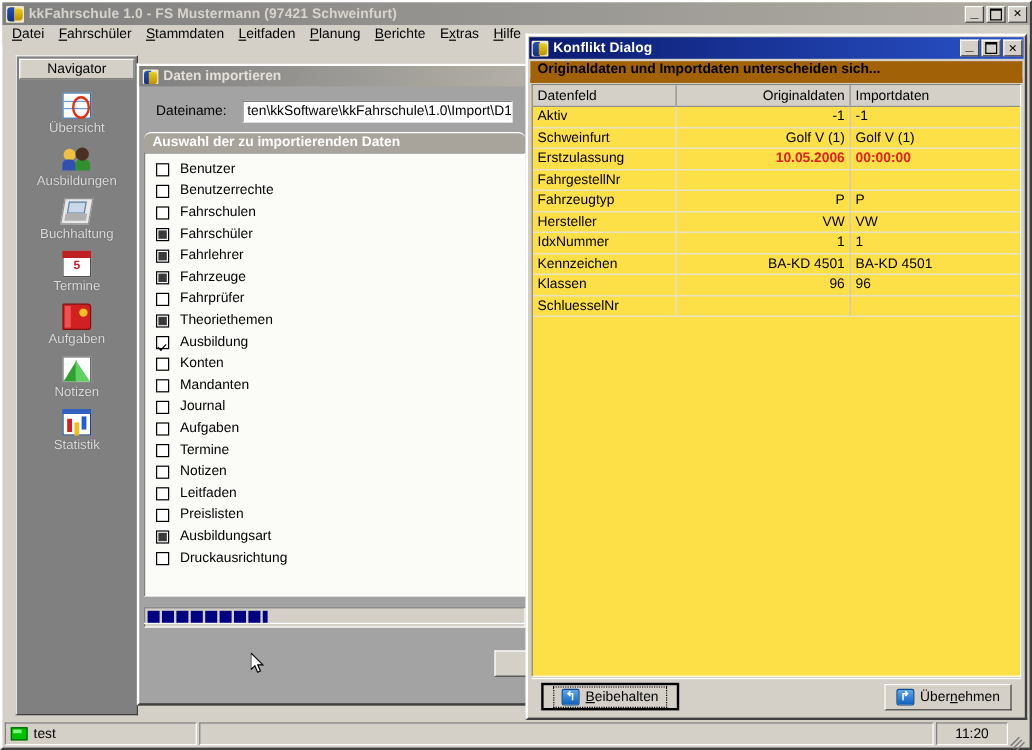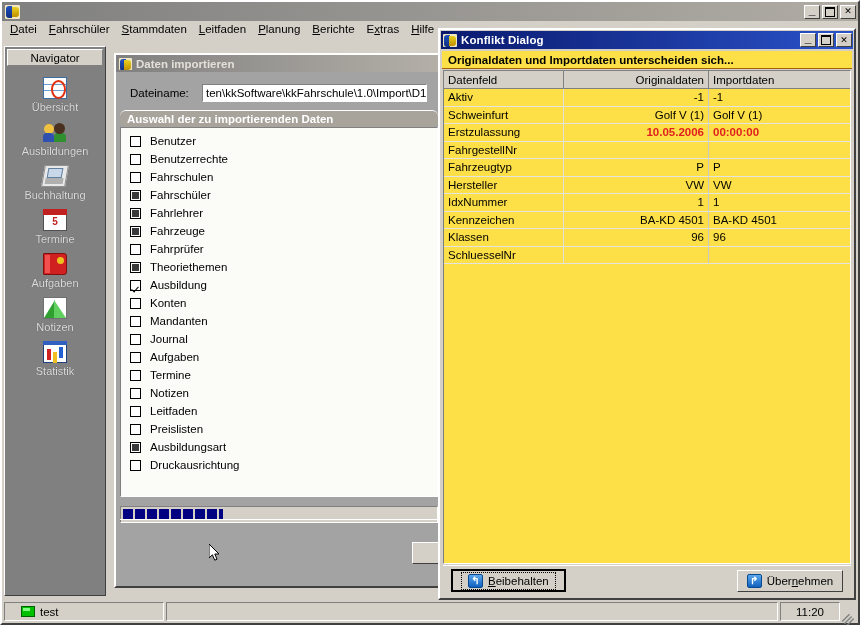--- a/index.html
+++ b/index.html
@@ -70,21 +70,21 @@
   .menu-item u{ text-decoration:underline; }
 
   
   .workspace {
     position:absolute; left:2px; top:39px; right:2px; bottom:25px;
     background:#d4d0c8;
   }
 
   
   .navigator {
-    position:absolute; left:0; top:5px; width:102px; bottom:2px;
+    position:absolute; left:9px; top:5px; width:102px; bottom:2px;
     background:#808080;
     border:1px solid; border-color:#ffffff #404040 #404040 #ffffff;
   }
   .nav-header {
     margin:2px; height:17px;
     background:#d4d0c8;
     border:1px solid; border-color:#ffffff #808080 #808080 #ffffff;
     display:flex; align-items:center; justify-content:center;
     font-size:11.5px; color:#000;
   }
@@ -208,24 +208,24 @@
     border:2px solid; border-color:#ffffff #404040 #404040 #ffffff;
     z-index:50;
   }
   .dlg-tb{
     height:18px; margin:1px; display:flex; align-items:center; padding:0 1px 0 2px;
     background:linear-gradient(to right,#0a1a6e,#2a52c8);
     color:#ffffff;
   }
   .dlg-sub{
     margin:2px 2px 0 2px; height:18px;
-    background:#fde047;
+    background:#a16207;
     display:flex; align-items:center; padding-left:6px;
     font-weight:bold; font-size:11.5px; color:#000;
-    border-bottom:1px solid #a16207;
+    border-bottom:4px solid #a16207;
   }
   .grid{
     position:absolute; left:3px; right:3px; top:40px; height:494px;
     background:#fde047;
     border:1px solid; border-color:#808080 #ffffff #ffffff #808080;
     overflow:hidden;
   }
   .grid-head{ display:flex; height:18px; background:#d4d0c8; border-bottom:1px solid #808080;}
   .gh{
     font-size:11.5px; color:#000; display:flex; align-items:center;
@@ -265,21 +265,21 @@
     line-height:1; font-weight:bold;
   }
 
   
   .statusbar{
     position:absolute; left:2px; right:2px; bottom:2px; height:19px;
     display:flex; align-items:stretch; gap:2px; background:#d4d0c8;
   }
   .sb-pane{
     border:1px solid; border-color:#808080 #ffffff #ffffff #808080;
-    display:flex; align-items:center; padding:0 16px; font-size:11.5px; color:#000;
+    display:flex; align-items:center; padding:0 4px; font-size:11.5px; color:#000;
   }
   .sb-user{ width:160px; gap:5px;}
   .sb-mid{ flex:1; }
   .sb-time{ width:60px; justify-content:center; }
   .sb-ico{
     width:14px; height:11px; flex:none; background:#00c000;
     border:1px solid #006000; position:relative;
   }
   .sb-ico::after{content:"";position:absolute;left:1px;top:1px;right:4px;height:3px;background:#80ff80;}
   .sb-grip{
@@ -294,20 +294,21 @@
 </style>
 </head>
 <body>
 
 <div id="root">
 
   <div class="main-window">
 
     <div class="titlebar">
       <div class="tb-icon"></div>
+      <div class="tb-title">kkFahrschule 1.0  -  FS Mustermann (97421 Schweinfurt)</div>
       <div class="tb-spacer"></div>
       <div class="tb-btns">
         <div class="tb-btn btn-min">
             <span>_</span>
           </div>
         <div class="tb-btn btn-max">
             <span></span>
           </div>
         <div class="tb-btn">
             <span>✕</span>

